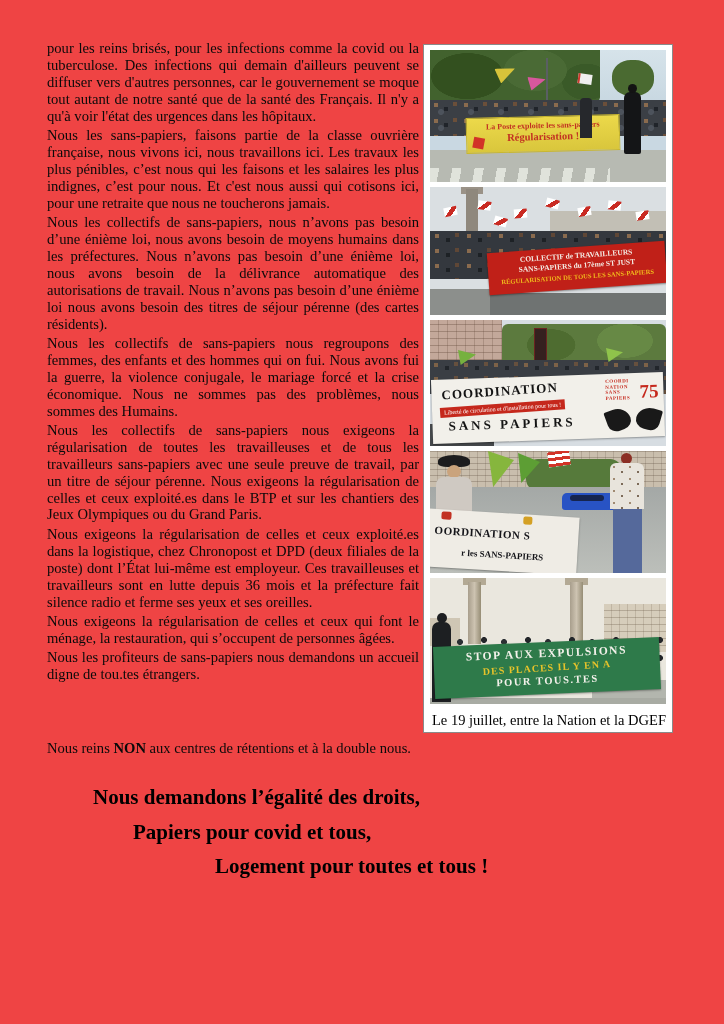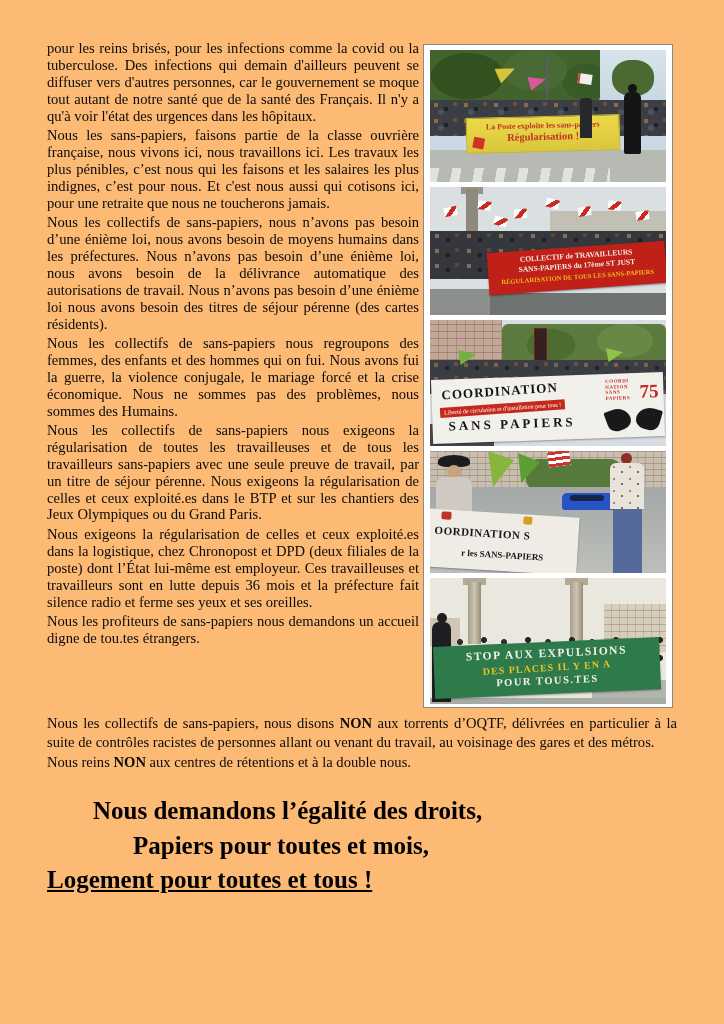--- a/index.html
+++ b/index.html
@@ -1,17 +1,17 @@
 <!DOCTYPE html>
 <html lang="fr"><head>
 <meta charset="utf-8">
 <style>
   html,body{margin:0;padding:0;}
   body{width:724px;height:1024px;overflow:hidden;background:#fff;}
-  .page{box-sizing:border-box;width:724px;height:1024px;background:#fdba74;
+  .page{box-sizing:border-box;width:724px;height:1024px;background:#ef4444;
         padding:40px 47px 0 47px;font-family:"Liberation Serif","DejaVu Serif",serif;color:#0a0a0a;}
   .main-row{display:flex;gap:4px;align-items:flex-start;}
   .text-col{width:372px;flex:none;font-size:14.6px;line-height:16.9px;text-align:justify;}
   .text-col p{margin:0 0 2.5px 0;}
   
   .photo-col{flex:none;box-sizing:border-box;width:250px;margin:4px 0 0 0;border:1px solid #8a8a8a;
              padding:5px 6px 3px 6px;display:flex;flex-direction:column;gap:5px;background:#fff;}
   .photo{position:relative;width:236px;overflow:hidden;background:#9aa0a4;}
   .photo *{position:absolute;box-sizing:border-box;}
   .pennant{clip-path:polygon(0 0,100% 30%,15% 100%);}
@@ -145,37 +145,38 @@
     text-align:center;box-shadow:0 1px 2px rgba(0,0,0,.35);}
   .p5-banner .l1{position:static;display:block;color:#f3f1ea;font-weight:bold;font-size:11.5px;line-height:15px;margin-top:4px;letter-spacing:1.5px;}
   .p5-banner .l2{position:static;display:block;color:#e7c32a;font-weight:bold;font-size:10px;line-height:13px;letter-spacing:1px;transform:rotate(-1deg);}
   .p5-banner .l3{position:static;display:block;color:#f3f1ea;font-weight:bold;font-size:10.5px;line-height:14px;letter-spacing:1.5px;}
   .p5-road{right:0;bottom:0;width:74px;height:24px;background:#b3b6ae;}
   .p5-road2{left:0;right:0;bottom:0;height:6px;background:#a8aba3;}
   
   .bottom-text{margin-top:6px;font-size:14.6px;line-height:19.4px;text-align:justify;width:630px;}
   .bottom-text p{margin:0;}
   .bottom-text b{font-weight:bold;}
-  .slogan{margin-top:22px;font-weight:bold;font-size:25px;line-height:34.5px;color:#000;}
+  .slogan{margin-top:22px;font-weight:bold;font-size:21px;line-height:34.5px;color:#000;}
   .slogan .s1{margin-left:46px;} .slogan .s2{margin-left:86px;}
-  .slogan .s3{margin-left:128px;} .slogan .s4{text-decoration:underline;}
+  .slogan .s3{margin-left:128px;} .slogan .s4{margin-left:168px;}
 </style>
 </head>
 <body>
 
 <div class="page">
   <div class="main-row">
 
     <div class="text-col">
       <p>pour les reins brisés, pour les infections comme la covid ou la tuberculose. Des infections qui demain d'ailleurs peuvent se diffuser vers d'autres personnes, car le gouvernement se moque tout autant de notre santé que de la santé des Français. Il n'y a qu'à voir l'état des urgences dans les hôpitaux.</p>
       <p>Nous les sans-papiers, faisons partie de la classe ouvrière française, nous vivons ici, nous travaillons ici. Les travaux les plus pénibles, c’est nous qui les faisons et les salaires les plus indignes, c’est pour nous. Et c'est nous aussi qui cotisons ici, pour une retraite que nous ne toucherons jamais.</p>
       <p>Nous les collectifs de sans-papiers, nous n’avons pas besoin d’une énième loi, nous avons besoin de moyens humains dans les préfectures. Nous n’avons pas besoin d’une énième loi, nous avons besoin de la délivrance automatique des autorisations de travail. Nous n’avons pas besoin d’une énième loi nous avons besoin des titres de séjour pérenne (des cartes résidents).</p>
       <p>Nous les collectifs de sans-papiers nous regroupons des femmes, des enfants et des hommes qui on fui. Nous avons fui la guerre, la violence conjugale, le mariage forcé et la crise économique. Nous ne sommes pas des problèmes, nous sommes des Humains.</p>
       <p>Nous les collectifs de sans-papiers nous exigeons la régularisation de toutes les travailleuses et de tous les travailleurs sans-papiers avec une seule preuve de travail, par un titre de séjour pérenne. Nous exigeons la régularisation de celles et ceux exploité.es dans le BTP et sur les chantiers des Jeux Olympiques ou du Grand Paris.</p>
       <p>Nous exigeons la régularisation de celles et ceux exploité.es dans la logistique, chez Chronopost et DPD (deux filiales de la poste) dont l’État lui-même est employeur. Ces travailleuses et travailleurs sont en lutte depuis 36 mois et la préfecture fait silence radio et ferme ses yeux et ses oreilles.</p>
+      <p>Nous exigeons la régularisation de celles et ceux qui font le ménage, la restauration, qui s’occupent de personnes âgées.</p>
       <p>Nous les profiteurs de sans-papiers nous demandons un accueil digne de tou.tes étrangers.</p>
     </div>
 
     <figure class="photo-col" style="margin:4px 0 0 0;">
 
       <div class="photo ph1">
         <div class="p1-sky"></div>
         <div class="p1-trees"></div>
         <div class="p1-tree2"></div>
         <div class="p1-lamp"></div>
@@ -277,26 +278,26 @@
         <div class="p5-road"></div>
         <div class="p5-road2"></div>
         <div class="p5-fig"></div>
         <div class="p5-banner">
           <span class="l1">STOP AUX EXPULSIONS</span>
           <span class="l2">DES PLACES IL Y EN A</span>
           <span class="l3">POUR TOUS.TES</span>
         </div>
       </div>
 
+      <figcaption class="caption">Le 19 juillet, entre la Nation et la DGEF</figcaption>
     </figure>
   </div>
 
   <div class="bottom-text">
-    <p><span>Nous les collectifs de sans-papiers, nous disons </span><b>NON</b><span> aux torrents d’OQTF, délivrées en particulier à la suite de contrôles racistes de personnes allant ou venant du travail, au voisinage des gares et des métros.</span></p>
     <p><span>Nous reins </span><b>NON</b><span> aux centres de rétentions et à la double nous.</span></p>
   </div>
 
   <div class="slogan">
     <div class="s1">Nous demandons l’égalité des droits,</div>
-    <div class="s2">Papiers pour toutes et mois,</div>
+    <div class="s2">Papiers pour covid et tous,</div>
     <div class="s4">Logement pour toutes et tous !</div>
   </div>
 </div>
 
 </body></html>

